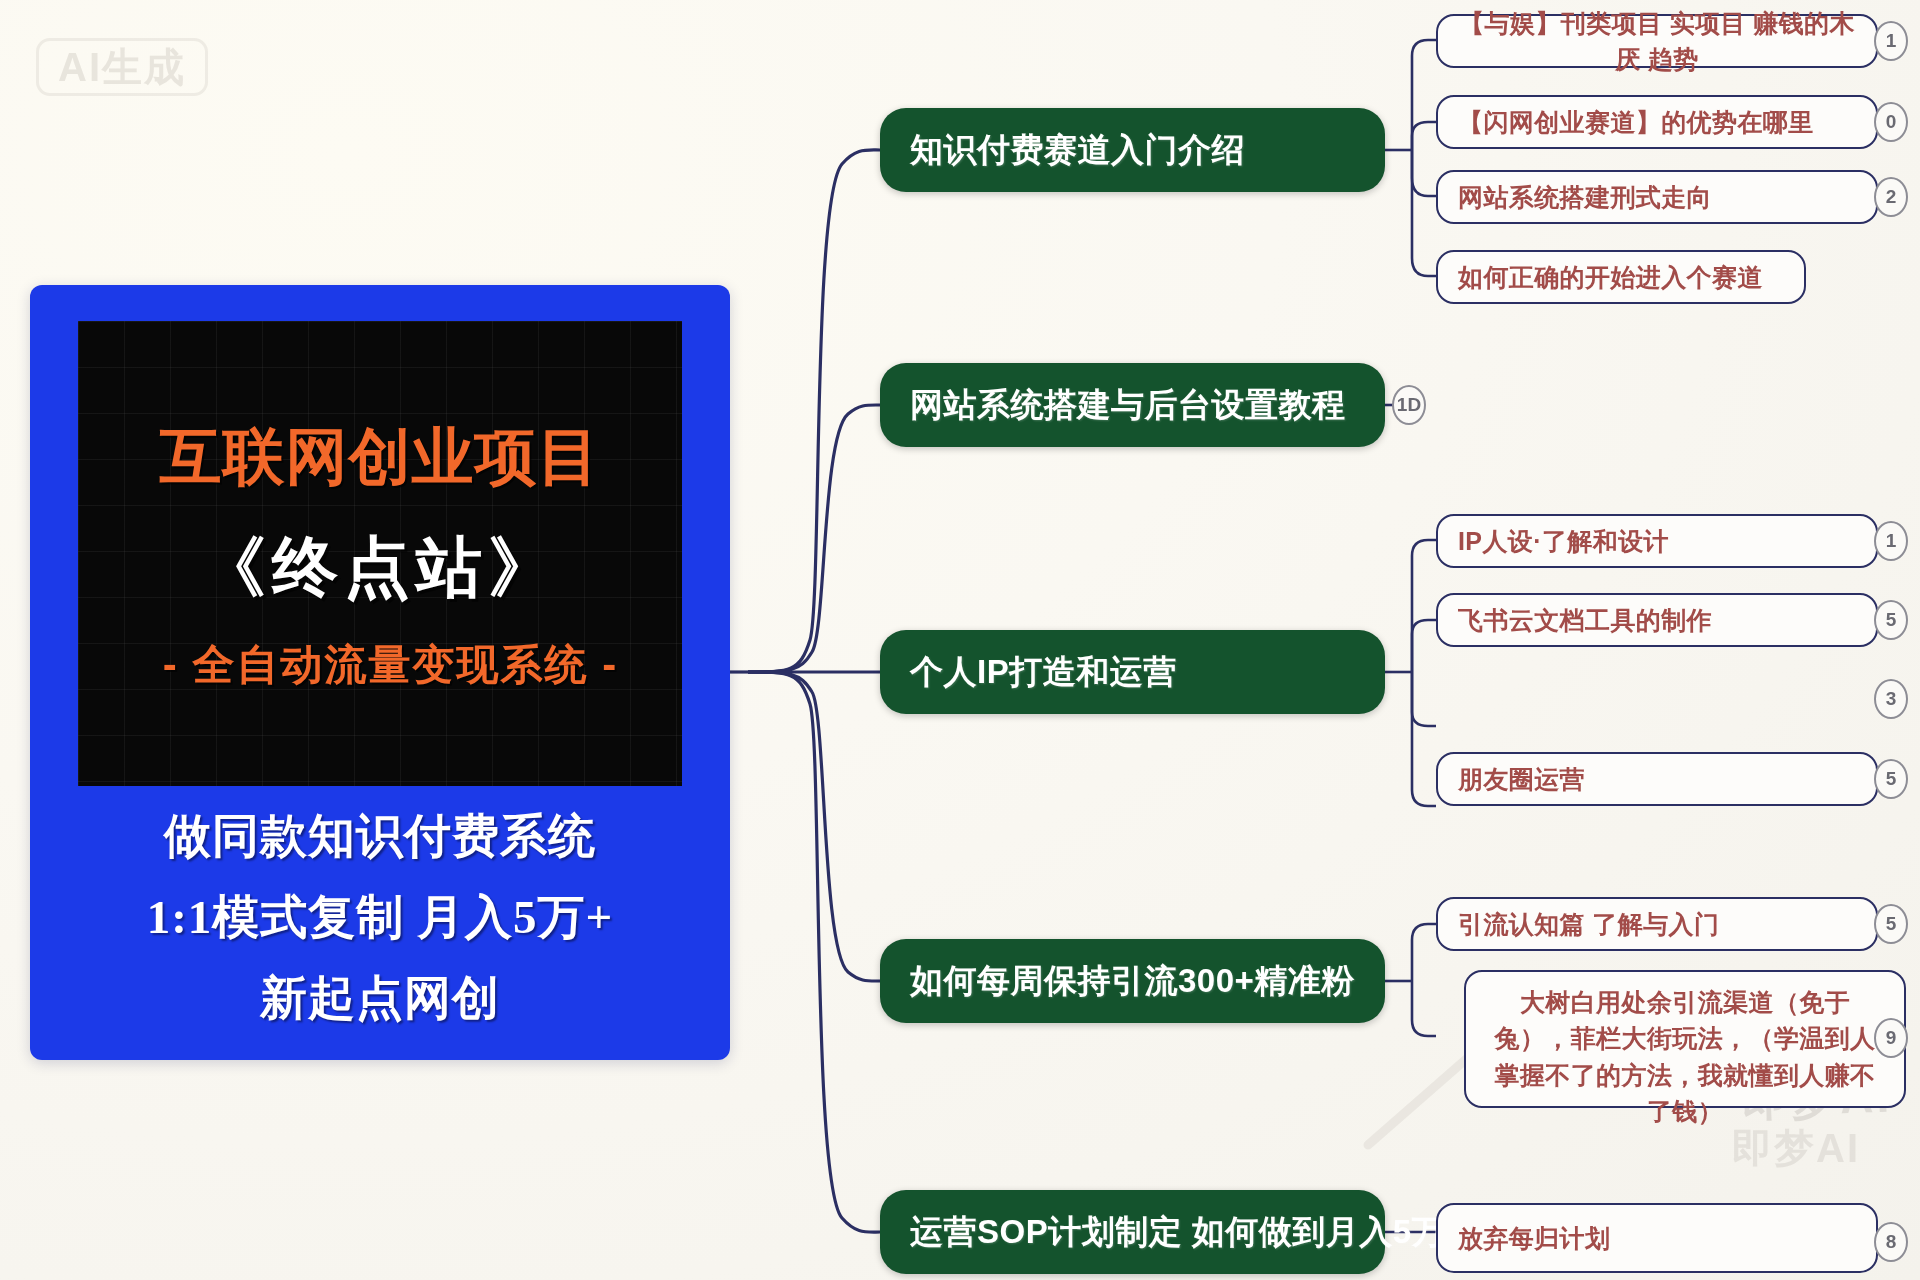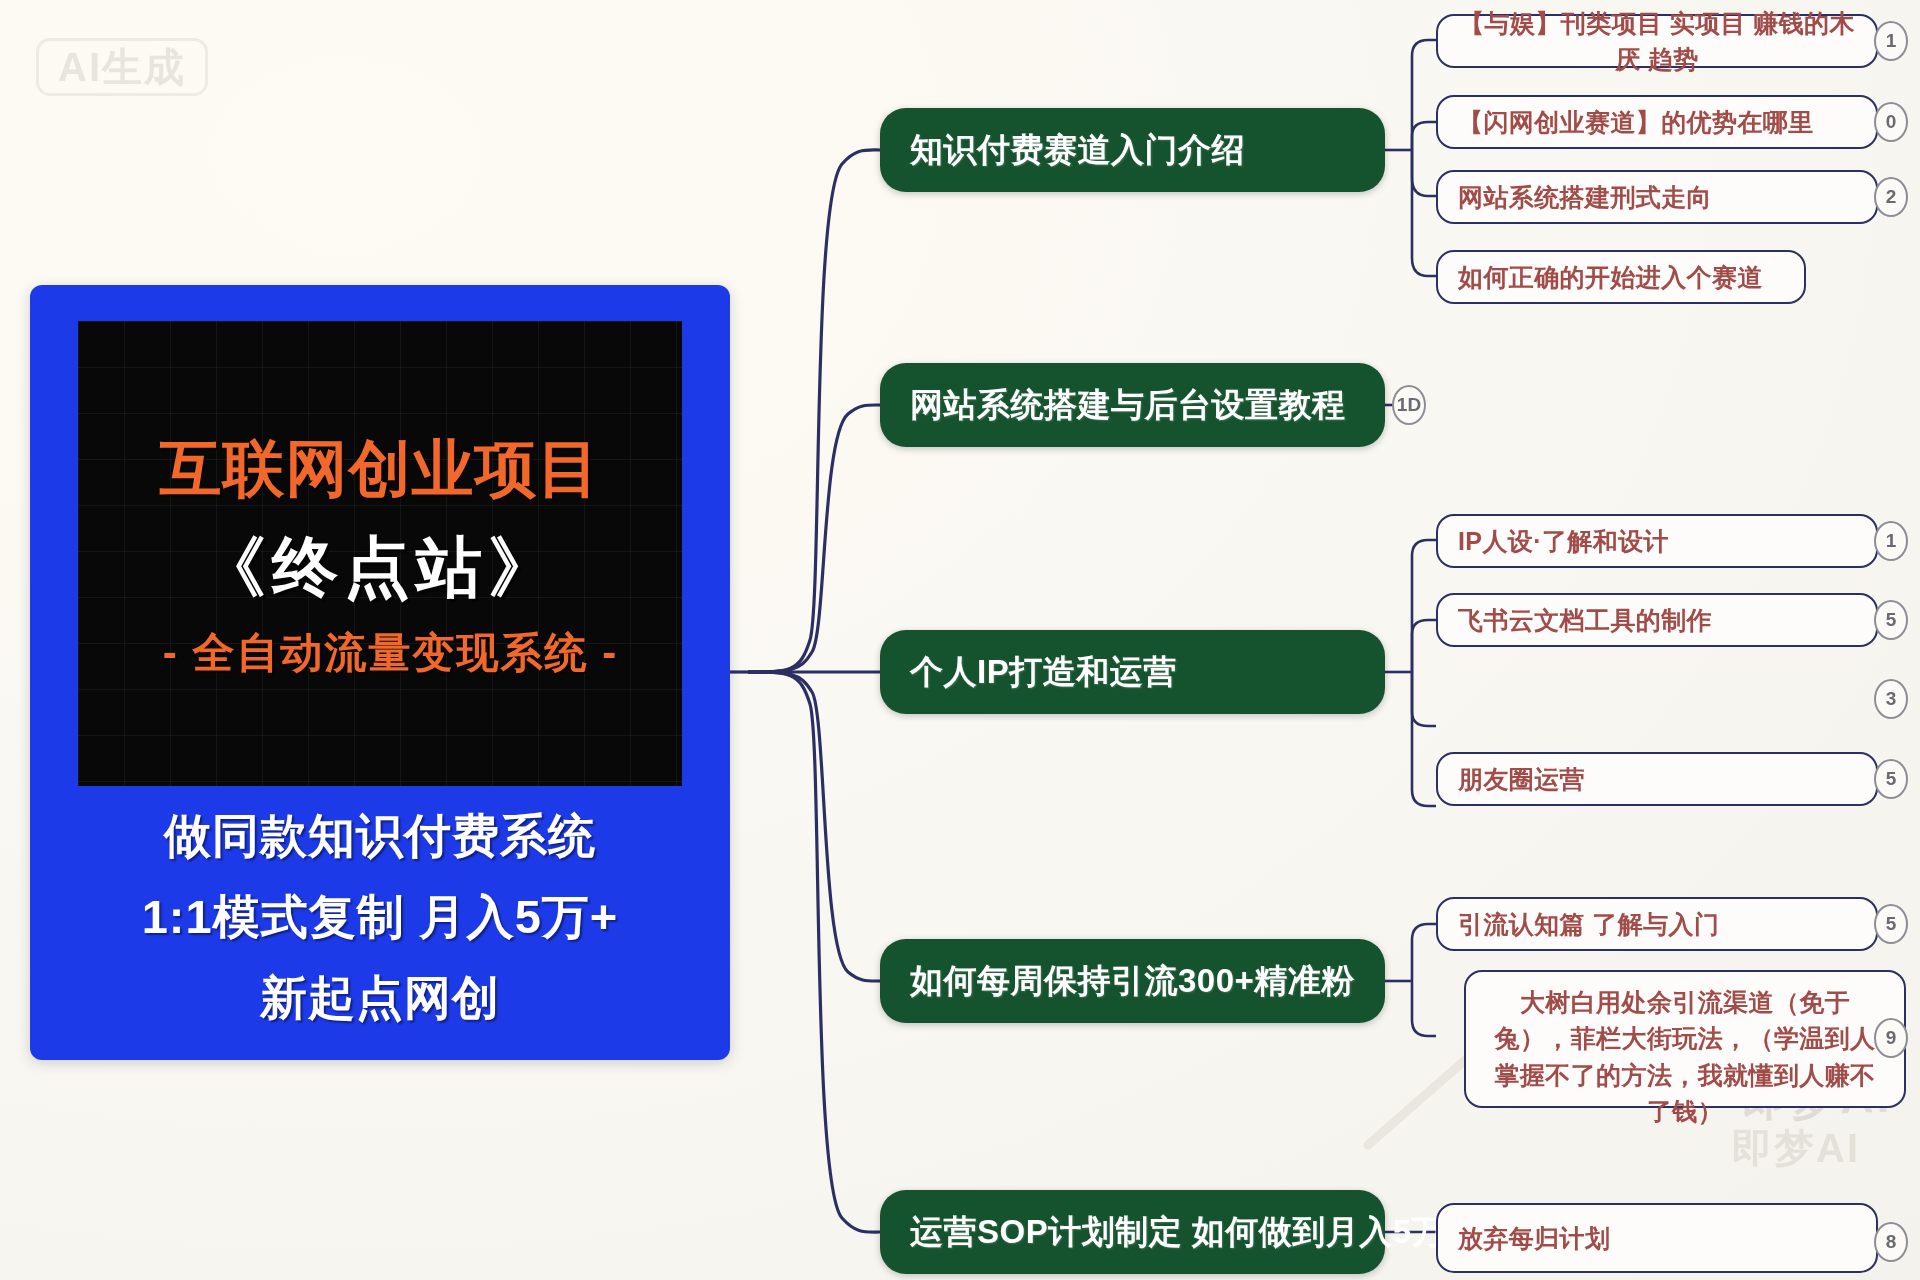--- a/index.html
+++ b/index.html
@@ -73,21 +73,21 @@
     position: absolute;
     left: 48px; top: 36px;
     width: 604px; height: 465px;
     background: #080808;
     background-image:
       linear-gradient(rgba(90,90,90,.16) 1px, transparent 1px),
       linear-gradient(90deg, rgba(90,90,90,.16) 1px, transparent 1px);
     background-size: 46px 46px;
     display: flex; flex-direction: column;
     align-items: center; justify-content: center;
-    gap: 12px;
+    gap: 24px;
   }
   .r-title {
     color: #f2682a;
     font-size: 62px;
     font-weight: 900;
     letter-spacing: 1px;
     text-shadow: 2px 2px 0 rgba(0,0,0,.6);
     white-space: nowrap;
   }
   .r-sub {
@@ -115,20 +115,21 @@
     padding: 0 40px;
   }
   .f-line {
     color: #ffffff;
     font-size: 47px;
     font-weight: 900;
     letter-spacing: 1px;
     text-shadow: 2px 2px 2px rgba(0,0,20,.45);
     white-space: nowrap;
     text-align: center;
+    font-family: Liberation Serif, serif;
   }
 
   
   #wires { position: absolute; inset: 0; pointer-events: none; }
   #wires path { fill: none; stroke: #2b2f63; stroke-width: 3.2; }
   #wires path.thin { stroke-width: 2.6; }
 
   
   .l1 {
     position: absolute;

